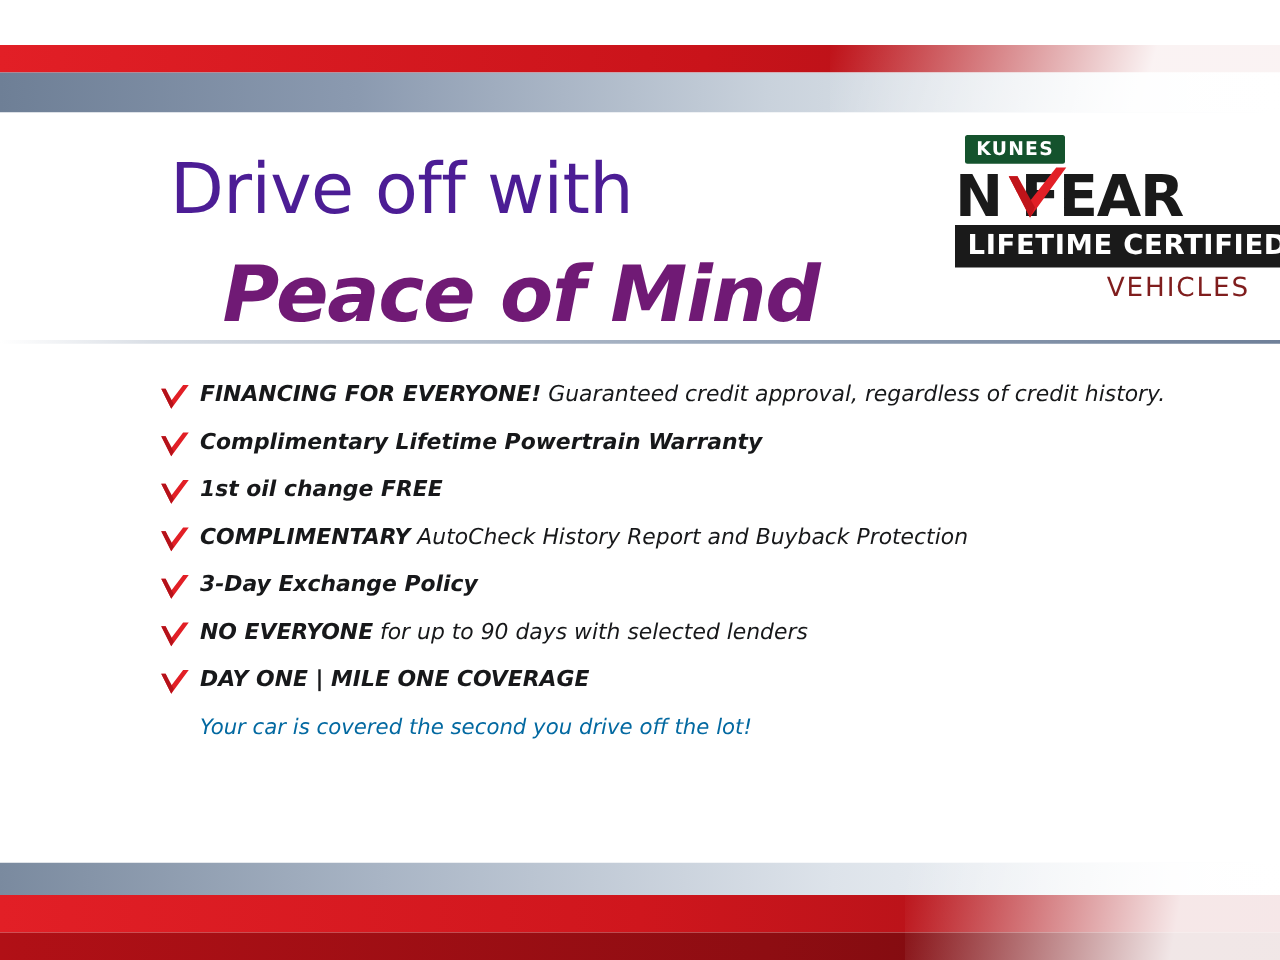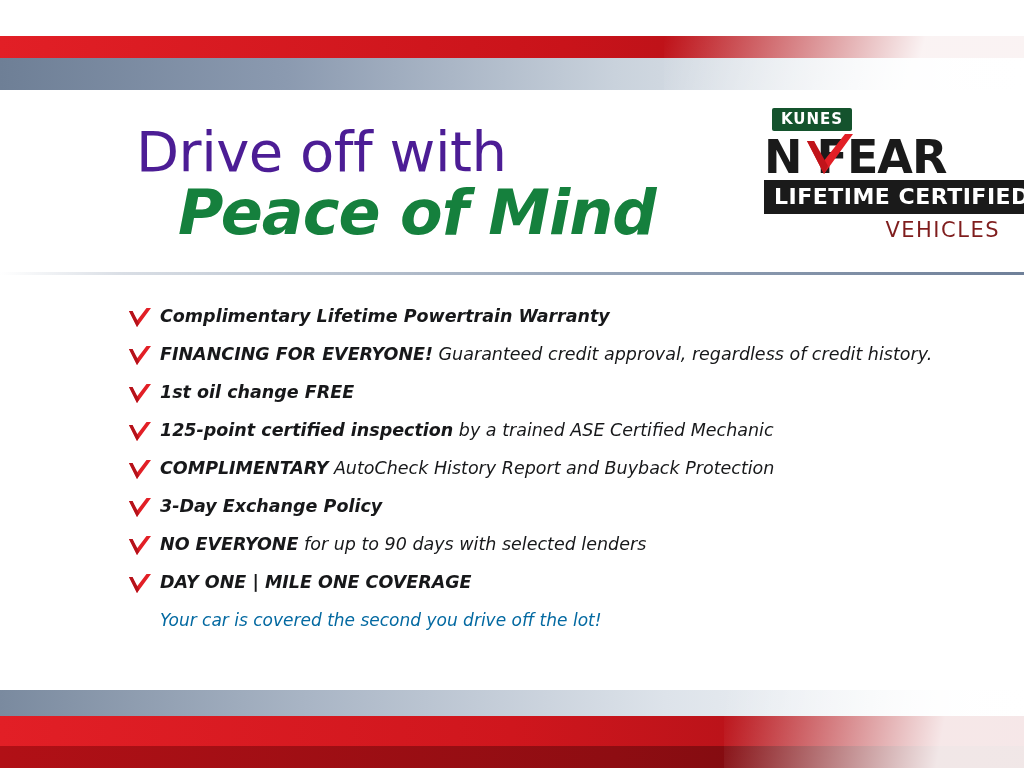--- a/index.html
+++ b/index.html
@@ -93,24 +93,24 @@
     font-weight: 400;
     color: #4c1d95;
     letter-spacing: -0.5px;
     line-height: 1.0;
   }
   .headline-line2 {
     font-family: "DejaVu Sans", sans-serif;
     font-size: 62px;
     font-weight: 700;
     font-style: italic;
-    color: #15803d;
+    color: #701a75;
     letter-spacing: -1px;
     line-height: 1.05;
-    margin-top: 0;
+    margin-top: 23px;
     margin-left: 42px;
   }
 
   .header-rule {
     position: absolute;
     left: 0;
     top: 272px;
     width: 1024px;
     height: 3px;
     background: linear-gradient(90deg, #ffffff 0%, #d9dee5 12%, #9aa8bb 55%, #6f8099 100%);
@@ -255,53 +255,44 @@
 
   <div class="bullets">
 
     <div class="bullet">
       <span class="bullet-check">
         <svg width="24" height="22" viewBox="0 0 24 22">
             <path d="M1 4 L9 20 L23 1 L18.5 1 L8.6 14 L4.5 4 Z" fill="#e21f26"></path>
             <path d="M1 4 L9 20 L11 16.2 L4.5 4 Z" fill="#b5121a"></path>
           </svg>
       </span>
+      <span class="bullet-text"><b>FINANCING FOR EVERYONE!</b><span> Guaranteed credit approval, regardless of credit history.</span></span>
+    </div>
+
+    <div class="bullet">
+      <span class="bullet-check">
+        <svg width="24" height="22" viewBox="0 0 24 22">
+            <path d="M1 4 L9 20 L23 1 L18.5 1 L8.6 14 L4.5 4 Z" fill="#e21f26"></path>
+            <path d="M1 4 L9 20 L11 16.2 L4.5 4 Z" fill="#b5121a"></path>
+          </svg>
+      </span>
       <span class="bullet-text"><b>Complimentary Lifetime Powertrain Warranty</b><span></span></span>
     </div>
 
-    <div class="bullet">
-      <span class="bullet-check">
-        <svg width="24" height="22" viewBox="0 0 24 22">
-            <path d="M1 4 L9 20 L23 1 L18.5 1 L8.6 14 L4.5 4 Z" fill="#e21f26"></path>
-            <path d="M1 4 L9 20 L11 16.2 L4.5 4 Z" fill="#b5121a"></path>
-          </svg>
-      </span>
-      <span class="bullet-text"><b>FINANCING FOR EVERYONE!</b><span> Guaranteed credit approval, regardless of credit history.</span></span>
-    </div>
-
 
     <div class="bullet">
       <span class="bullet-check">
         <svg width="24" height="22" viewBox="0 0 24 22">
             <path d="M1 4 L9 20 L23 1 L18.5 1 L8.6 14 L4.5 4 Z" fill="#e21f26"></path>
             <path d="M1 4 L9 20 L11 16.2 L4.5 4 Z" fill="#b5121a"></path>
           </svg>
       </span>
       <span class="bullet-text"><b>1st oil change FREE</b><span></span></span>
     </div>
 
-    <div class="bullet">
-      <span class="bullet-check">
-        <svg width="24" height="22" viewBox="0 0 24 22">
-            <path d="M1 4 L9 20 L23 1 L18.5 1 L8.6 14 L4.5 4 Z" fill="#e21f26"></path>
-            <path d="M1 4 L9 20 L11 16.2 L4.5 4 Z" fill="#b5121a"></path>
-          </svg>
-      </span>
-      <span class="bullet-text"><b>125-point certified inspection</b><span> by a trained ASE Certified Mechanic</span></span>
-    </div>
 
     <div class="bullet">
       <span class="bullet-check">
         <svg width="24" height="22" viewBox="0 0 24 22">
             <path d="M1 4 L9 20 L23 1 L18.5 1 L8.6 14 L4.5 4 Z" fill="#e21f26"></path>
             <path d="M1 4 L9 20 L11 16.2 L4.5 4 Z" fill="#b5121a"></path>
           </svg>
       </span>
       <span class="bullet-text"><b>COMPLIMENTARY</b><span> AutoCheck History Report and Buyback Protection</span></span>
     </div>

